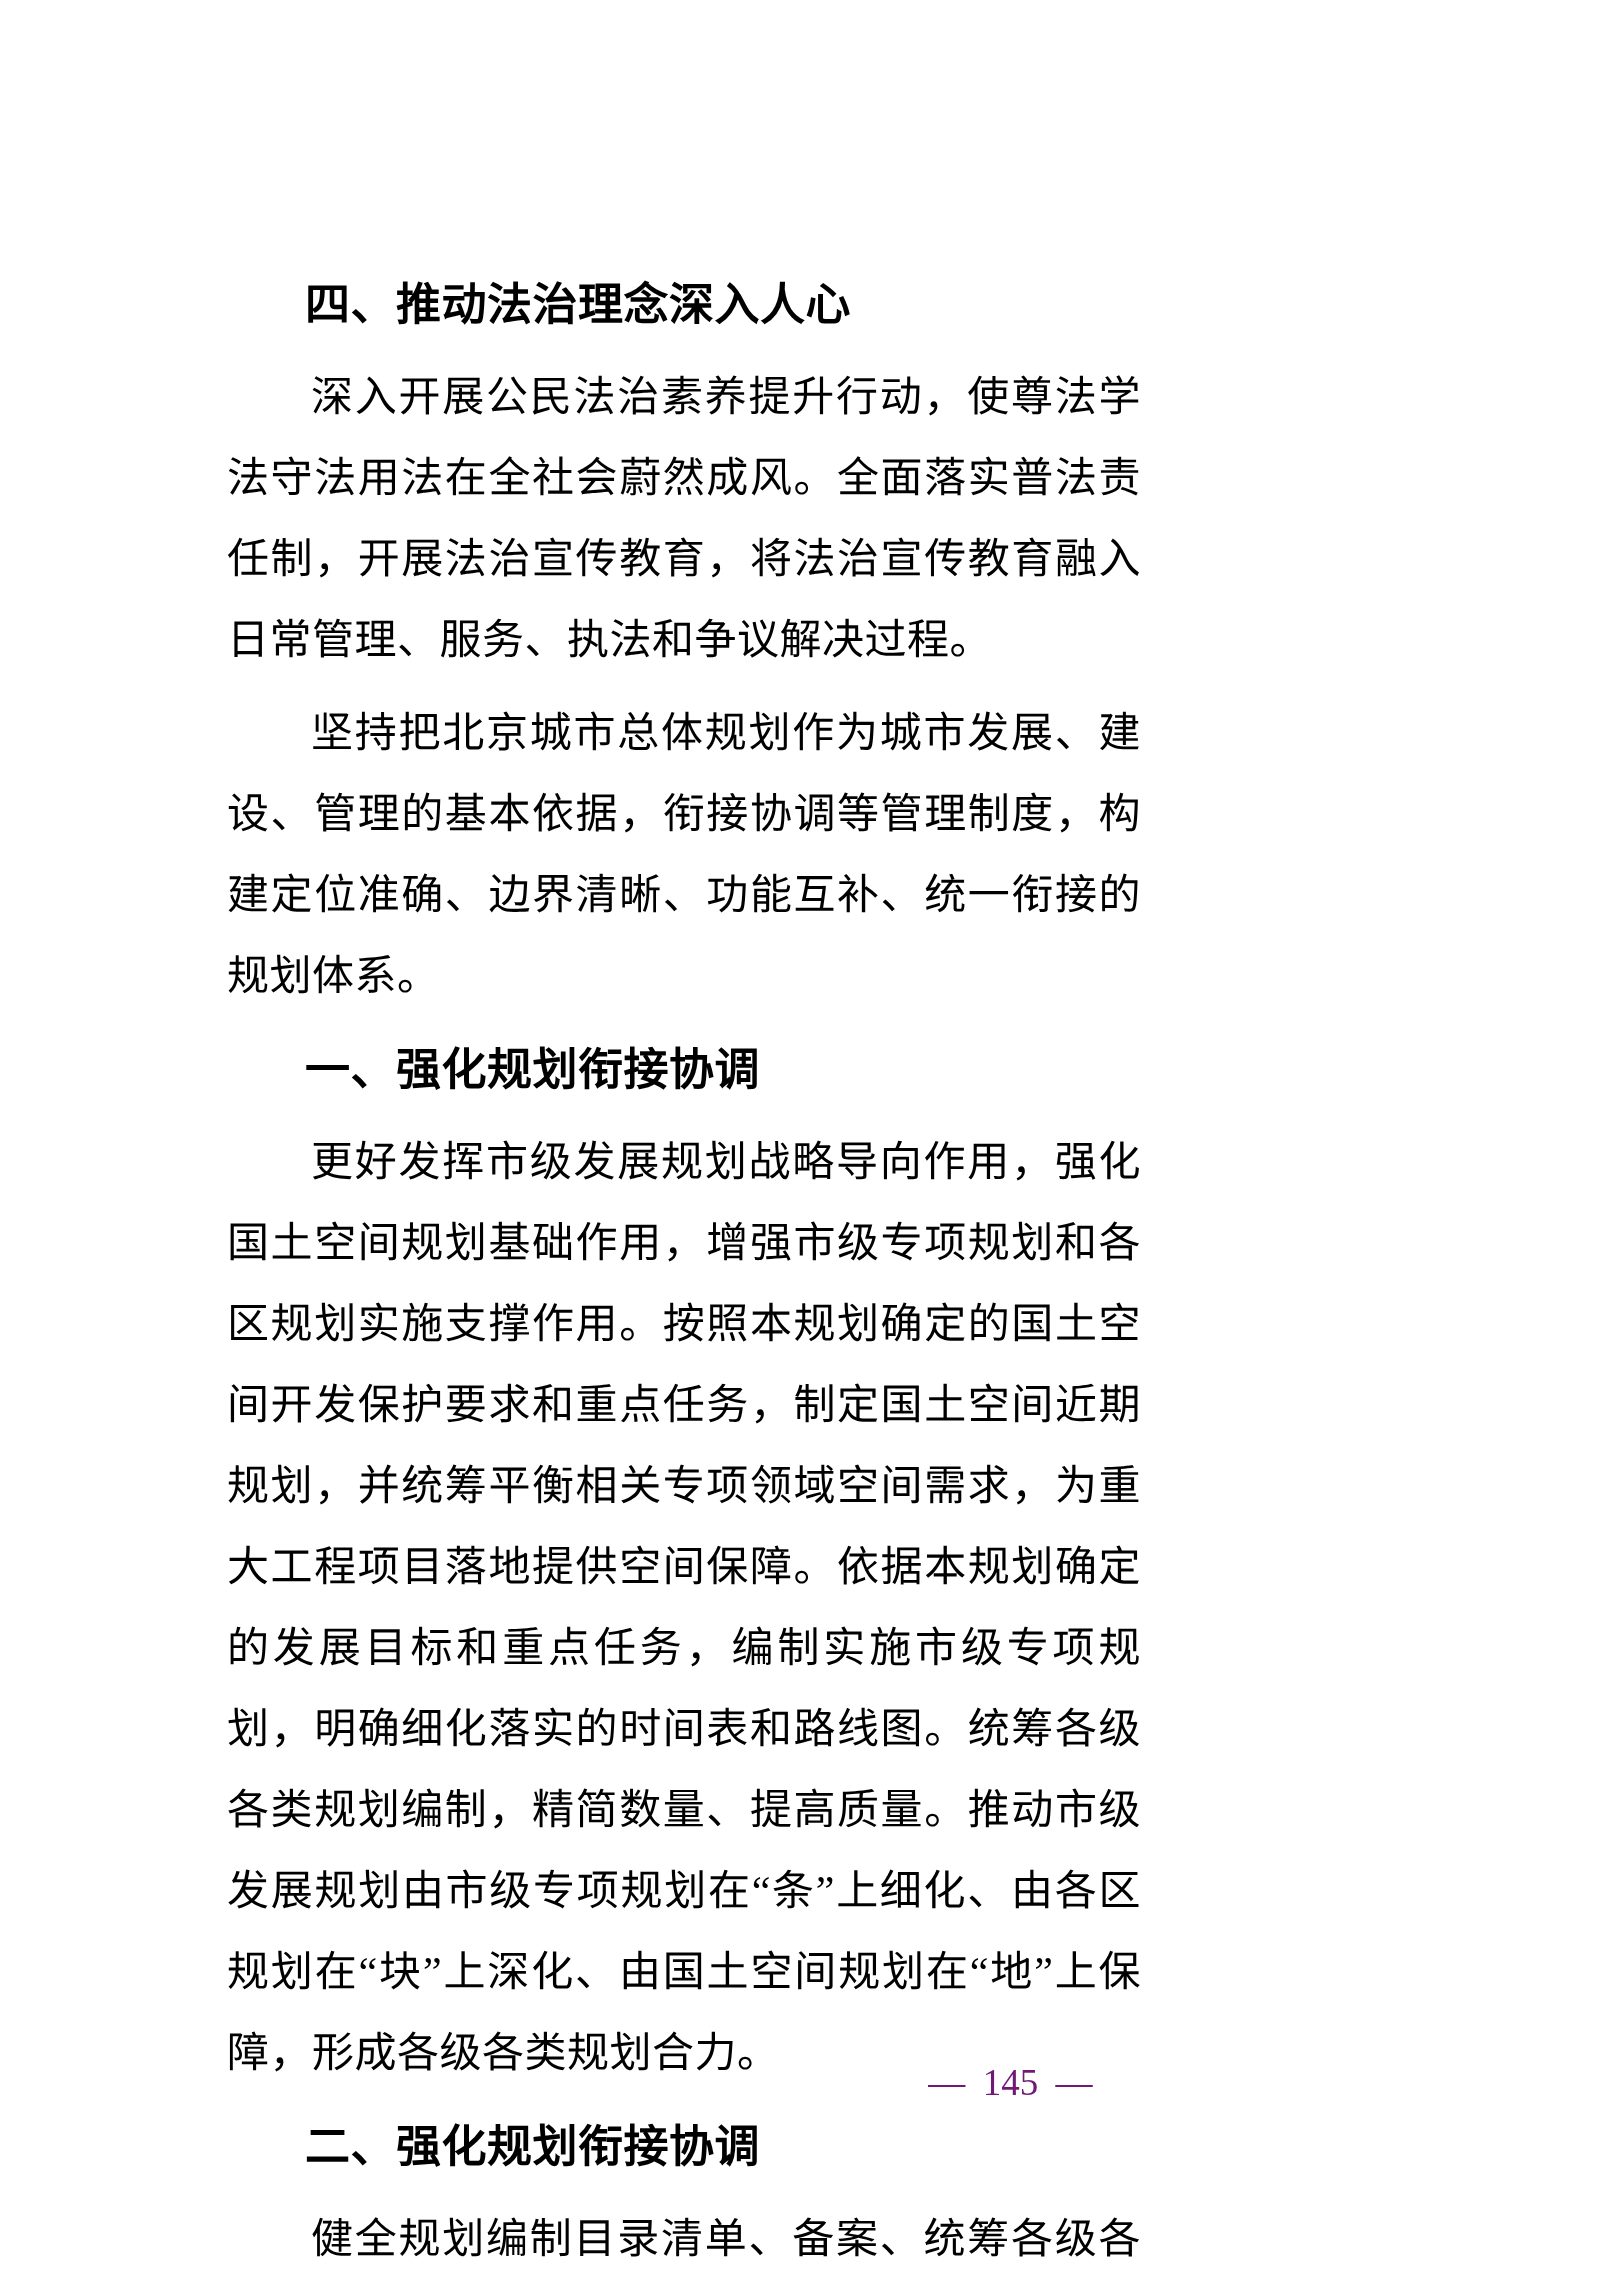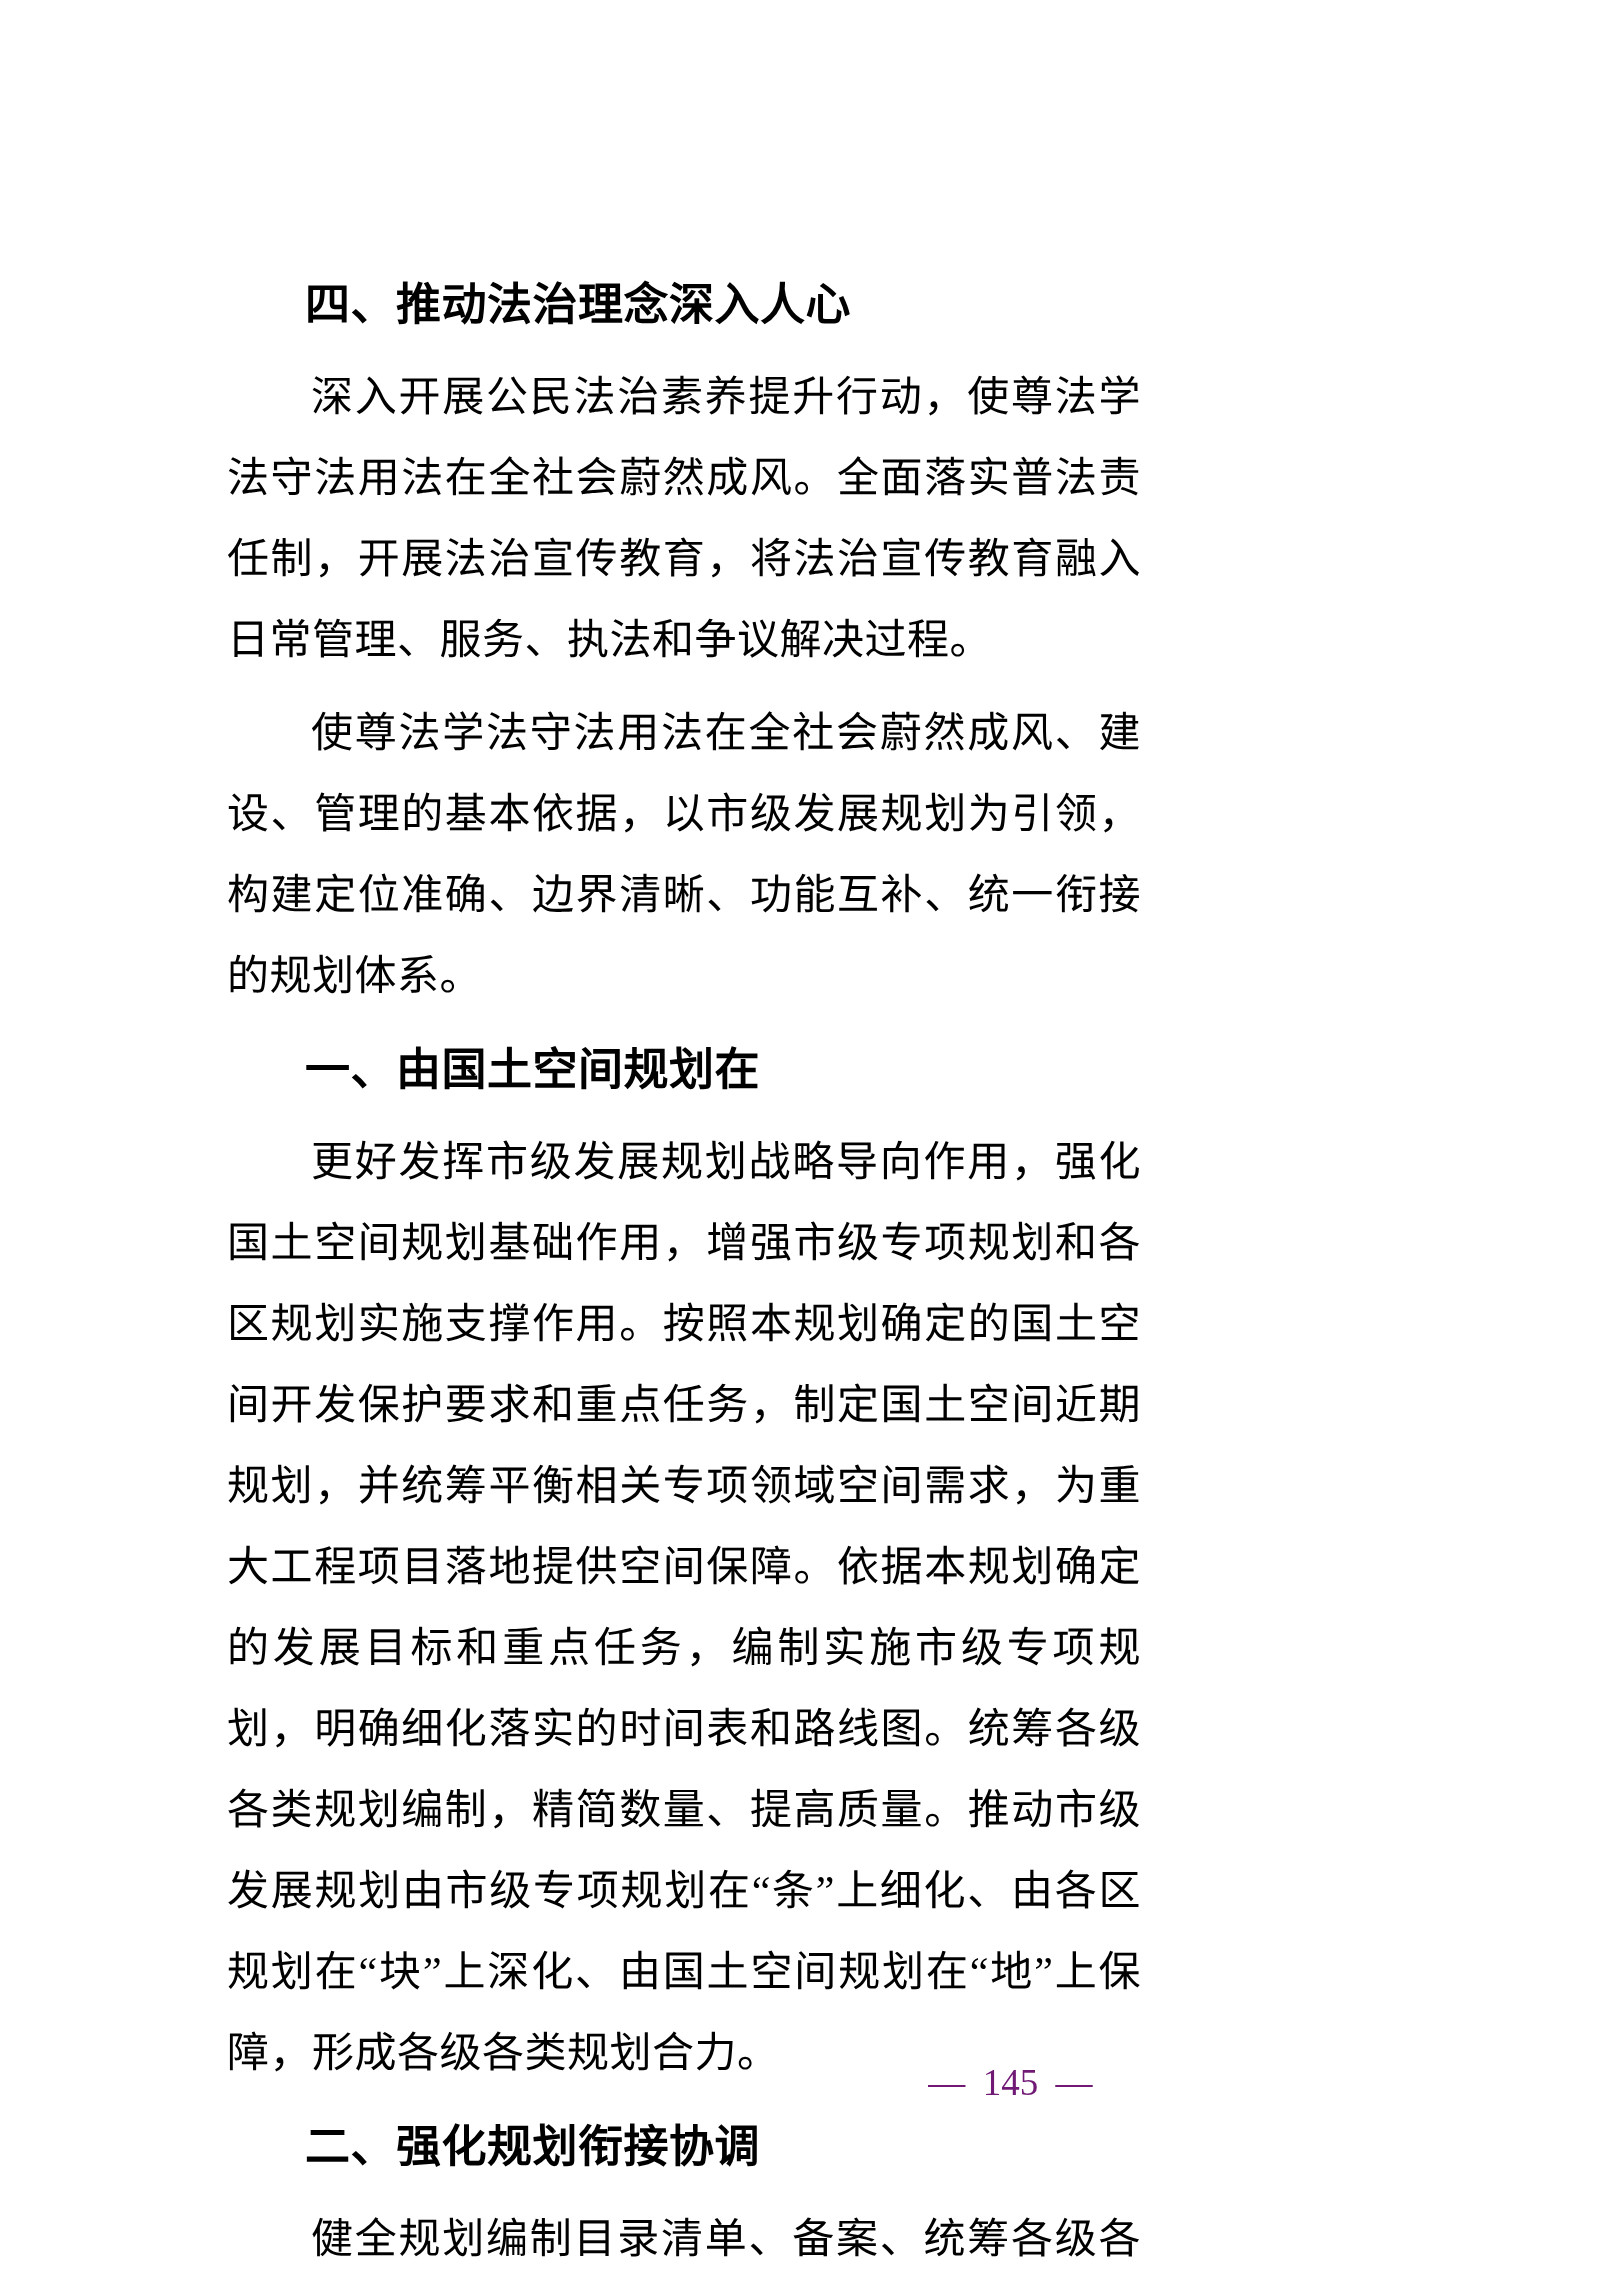--- a/index.html
+++ b/index.html
@@ -71,23 +71,23 @@
 <body>
 
 <div class="page">
   <div class="text-block">
 
     <h2 class="sec-h">四、推动法治理念深入人心</h2>
 
     <p class="body-p">深入开展公民法治素养提升行动，使尊法学法守法用法在全社会蔚然成风。全面落实普法责任制，开展法治宣传教育，将法治宣传教育融入日常管理、服务、执法和争议解决过程。</p>
 
 
-    <p class="body-p">使尊法学法守法用法在全社会蔚然成风、建设、管理的基本依据，以市级发展规划为引领，构建定位准确、边界清晰、功能互补、统一衔接的规划体系。</p>
+    <p class="body-p">坚持把北京城市总体规划作为城市发展、建设、管理的基本依据，衔接协调等管理制度，构建定位准确、边界清晰、功能互补、统一衔接的规划体系。</p>
 
-    <h2 class="sec-h">一、由国土空间规划在</h2>
+    <h2 class="sec-h">一、强化规划衔接协调</h2>
 
     <p class="body-p">更好发挥市级发展规划战略导向作用，强化国土空间规划基础作用，增强市级专项规划和各区规划实施支撑作用。按照本规划确定的国土空间开发保护要求和重点任务，制定国土空间近期规划，并统筹平衡相关专项领域空间需求，为重大工程项目落地提供空间保障。依据本规划确定的发展目标和重点任务，编制实施市级专项规划，明确细化落实的时间表和路线图。统筹各级各类规划编制，精简数量、提高质量。推动市级发展规划由市级专项规划在“条”上细化、由各区规划在“块”上深化、由国土空间规划在“地”上保障，形成各级各类规划合力。</p>
 
     <h2 class="sec-h">二、强化规划衔接协调</h2>
 
     <p class="body-p">健全规划编制目录清单、备案、统筹各级各类规划编制，市级专项规划报批前须与本规划进行衔接，确保各级各类规划与本规划</p>
 
   </div>
 
   <div class="page-number">

